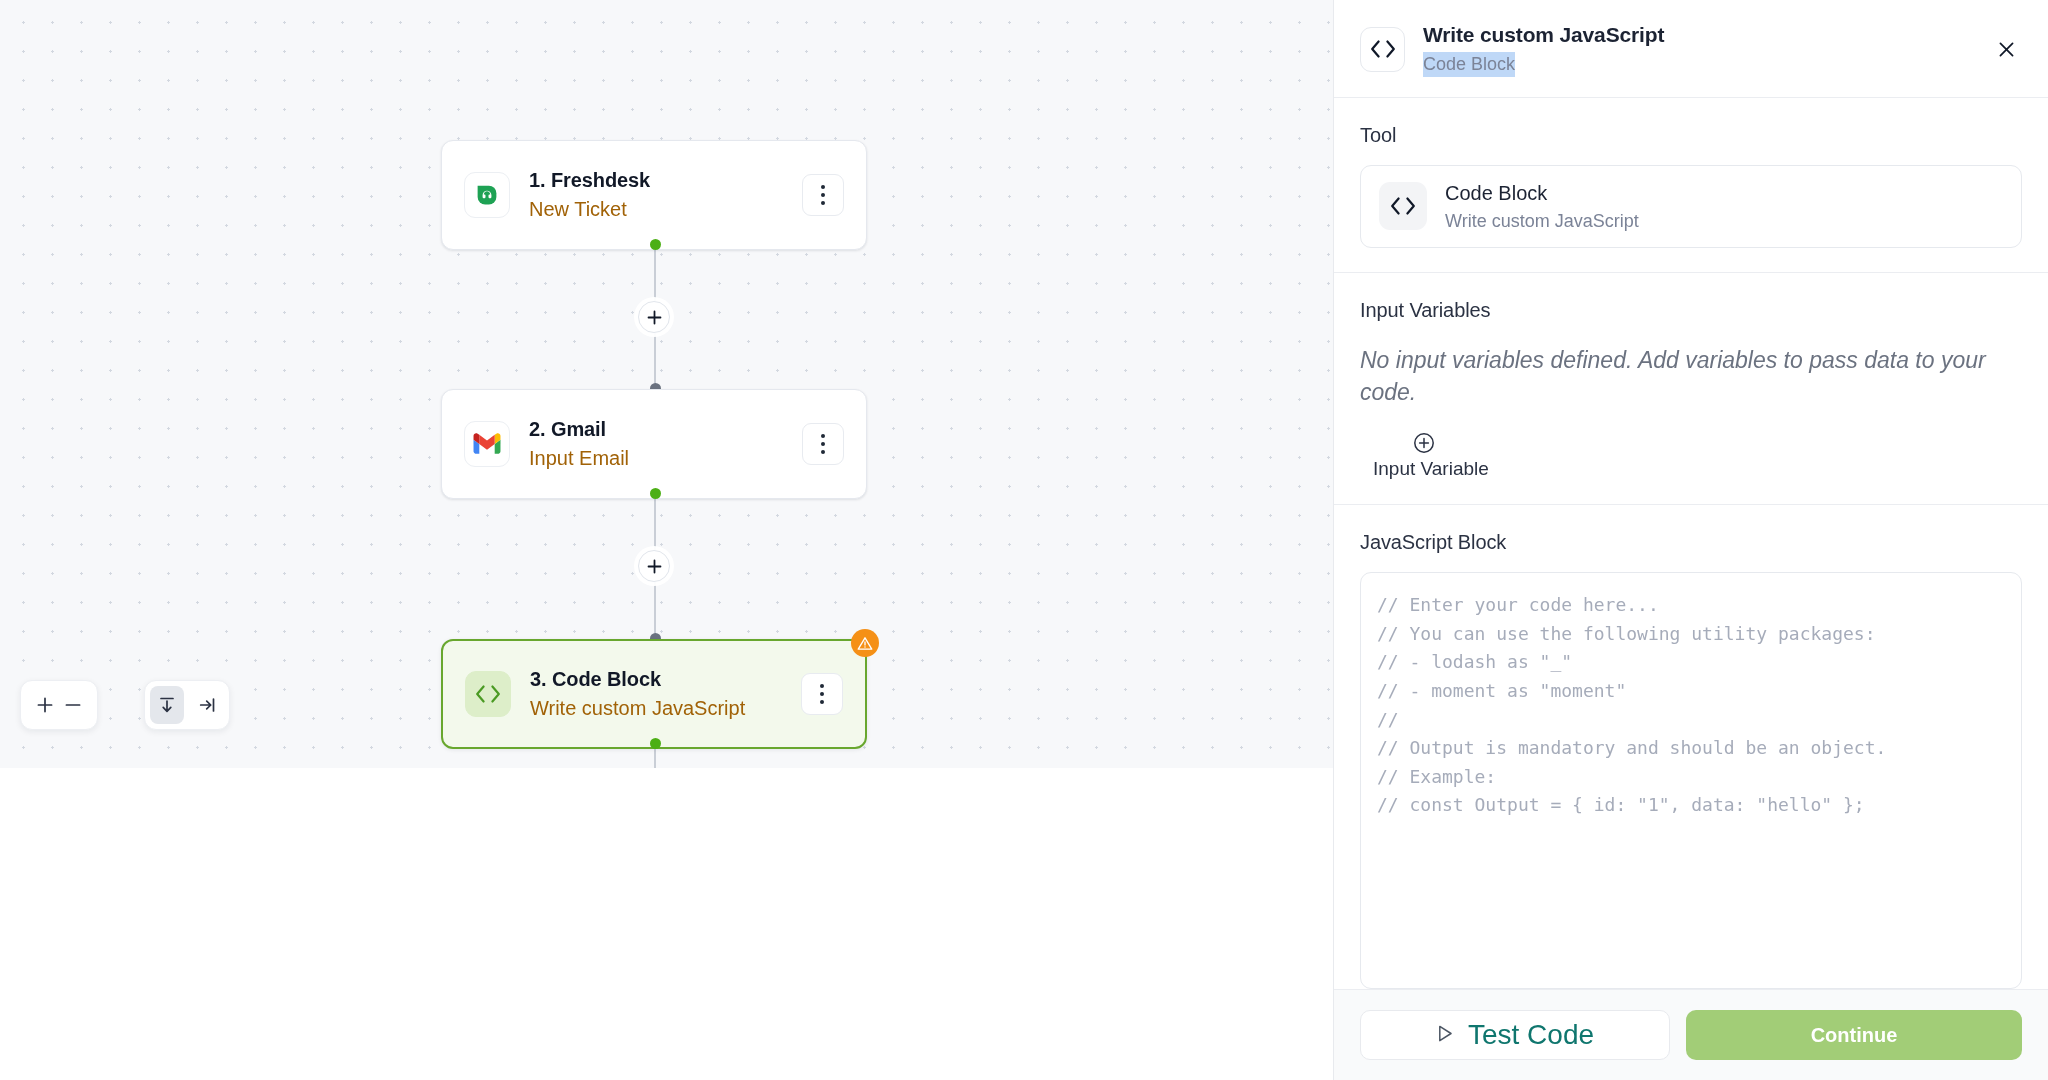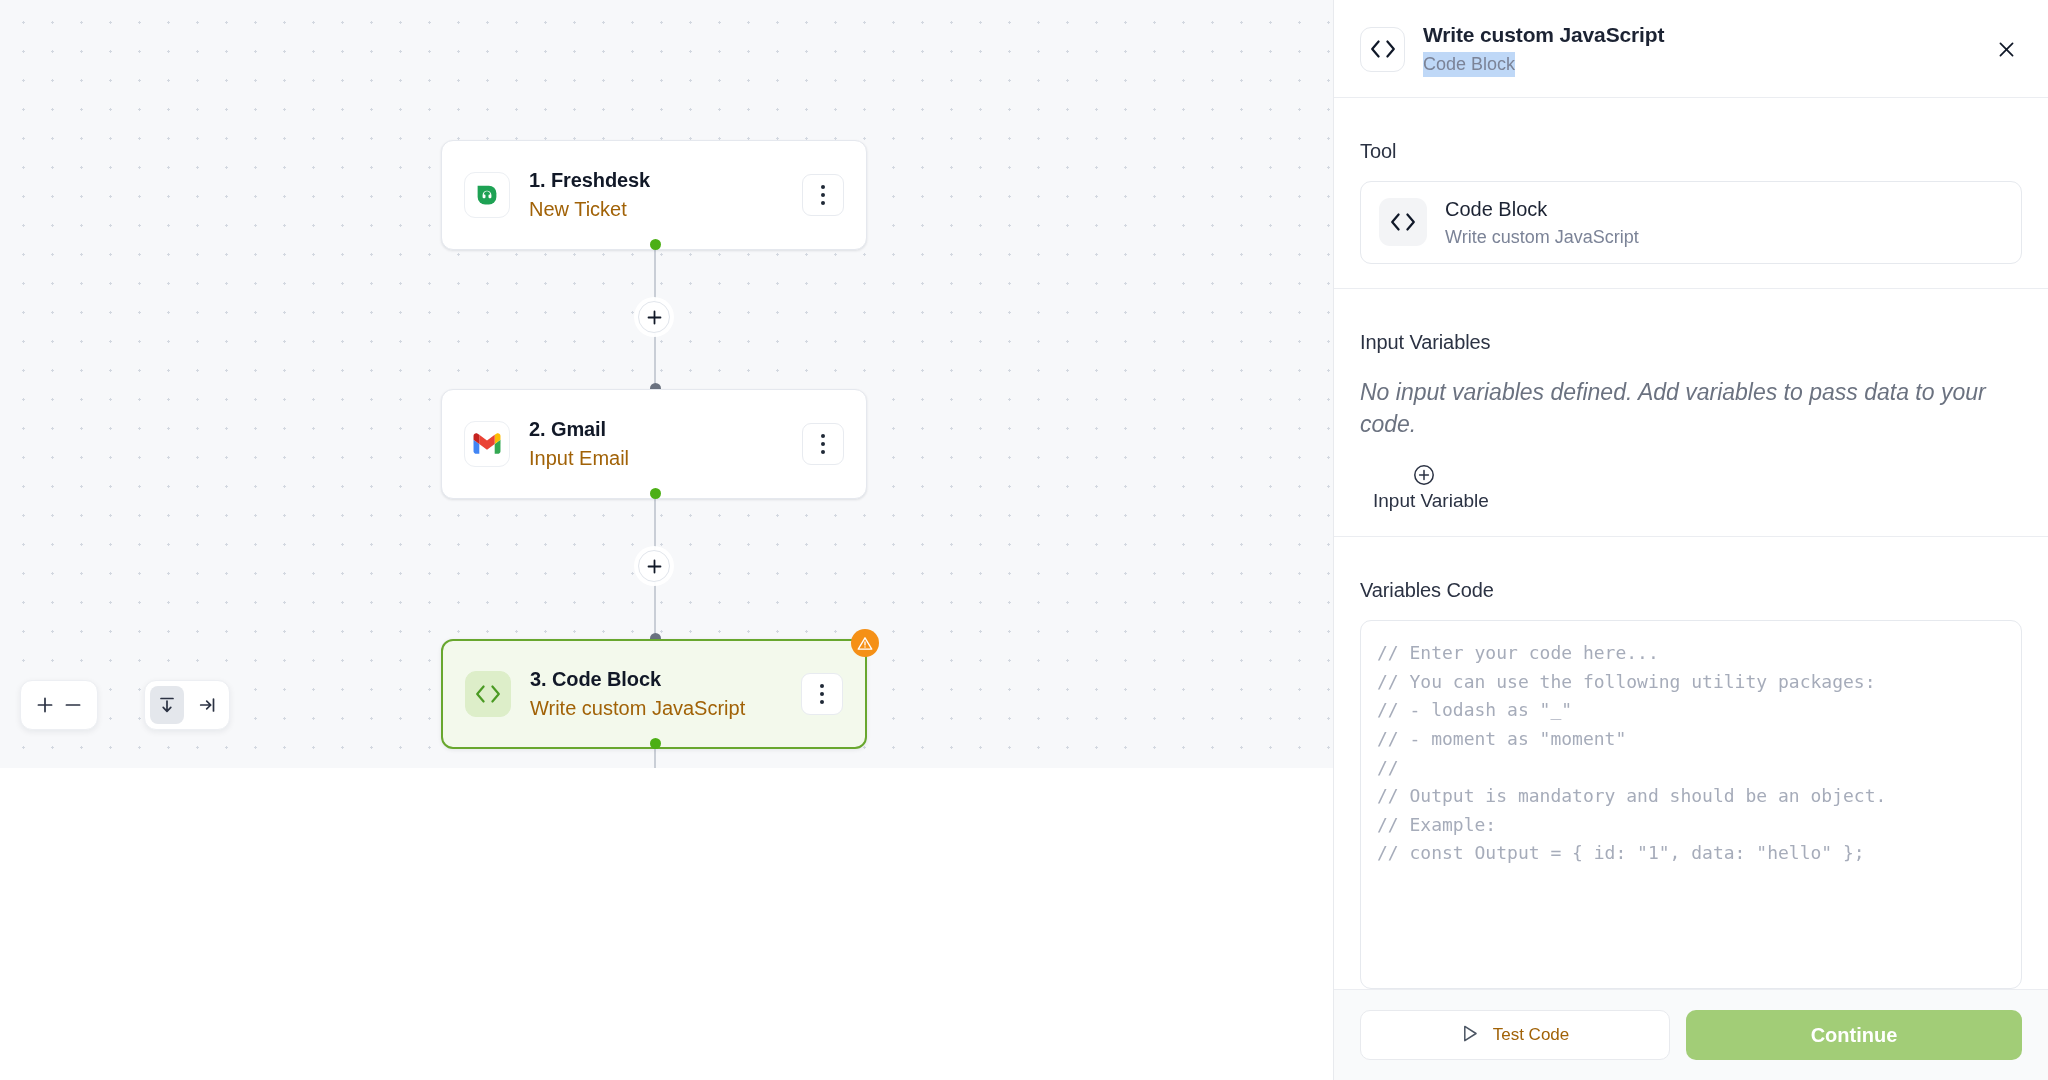--- a/index.html
+++ b/index.html
@@ -172,21 +172,20 @@
   .close-btn {
     width: 32px; height: 32px;
     display: flex; align-items: center; justify-content: center;
     cursor: pointer; flex: 0 0 32px;
   }
 
   .section { padding: 26px 26px 24px 26px; border-bottom: 1px solid #ebedf1; }
   .section-title {
     font-size: 20px; color: #2b3243; font-weight: normal;
     letter-spacing: -0.1px;
-    margin-top: 16px;
   }
 
   .tool-card {
     margin-top: 18px;
     border: 1px solid #e6e9ee;
     border-radius: 11px;
     background: #ffffff;
     display: flex; align-items: center;
     padding: 14px 18px;
     cursor: pointer;
@@ -242,21 +241,21 @@
   .btn-test {
     flex: 0 0 310px;
     height: 50px;
     background: #ffffff;
     border: 1px solid #e8eaee;
     border-radius: 10px;
     display: flex; align-items: center; justify-content: center;
     gap: 14px;
     cursor: pointer;
   }
-  .btn-test-label { font-size: 17px; color: #a16207; }
+  .btn-test-label { font-size: 28px; color: #0f766e; }
   .btn-continue {
     flex: 1 1 auto;
     height: 50px;
     background: #a2cd77;
     border: none;
     border-radius: 10px;
     display: flex; align-items: center; justify-content: center;
     cursor: pointer;
   }
   .btn-continue-label { font-size: 20px; color: #ffffff; font-weight: bold; }
@@ -438,21 +437,21 @@
           <svg width="22" height="22" viewBox="0 0 22 22" aria-hidden="true">
             <circle cx="11" cy="11" r="9.2" fill="none" stroke="#2b3243" stroke-width="1.5"></circle>
             <path d="M11 6.6v8.8M6.6 11h8.8" stroke="#2b3243" stroke-width="1.5" stroke-linecap="round"></path>
           </svg>
         </span>
         <span class="add-var-label">Input Variable</span>
       </div>
     </div>
 
     <div class="section" id="code-section">
-      <div class="section-title">Variables Code</div>
+      <div class="section-title">JavaScript Block</div>
       <div class="code-area">
         <div class="code-placeholder">// Enter your code here...
 // You can use the following utility packages:
 // - lodash as "_"
 // - moment as "moment"
 //
 // Output is mandatory and should be an object.
 // Example:
 // const Output = { id: "1", data: "hello" };</div>
       </div>

